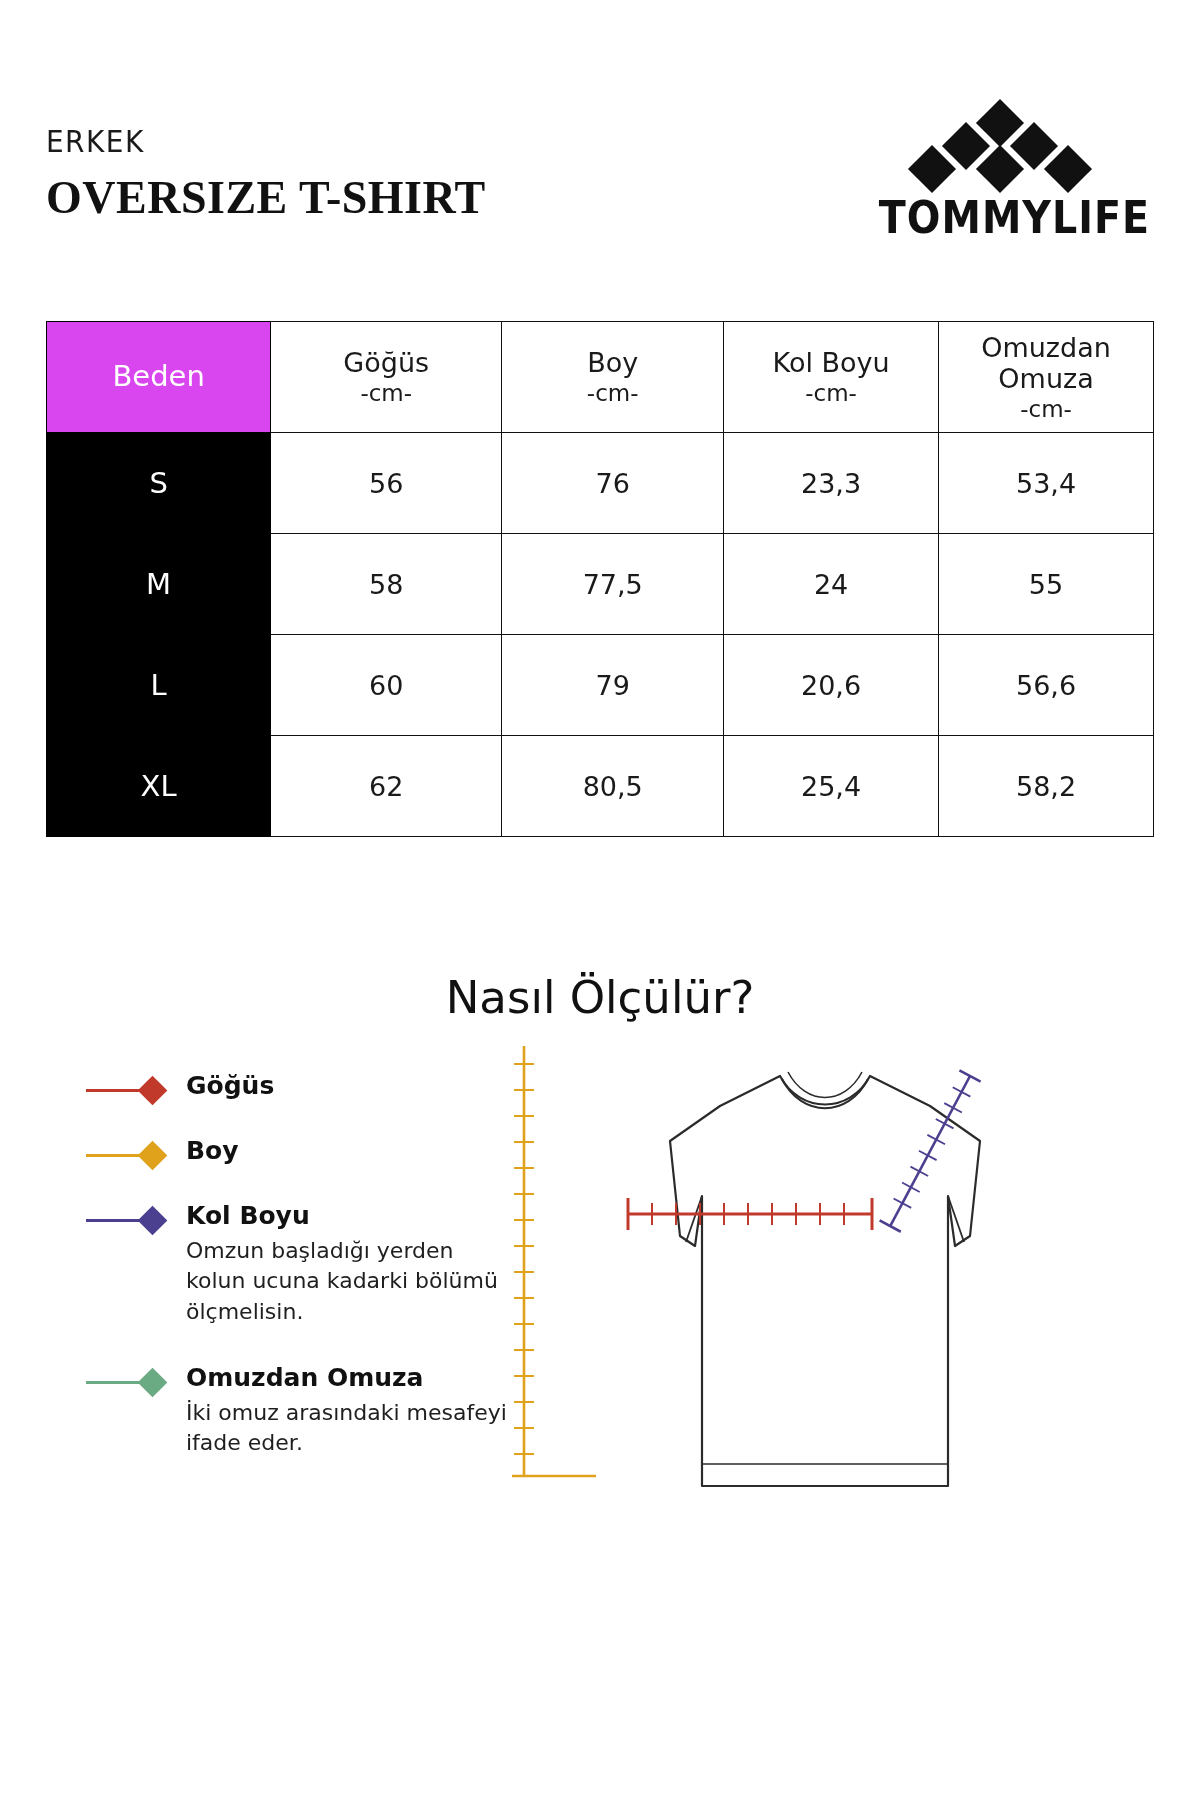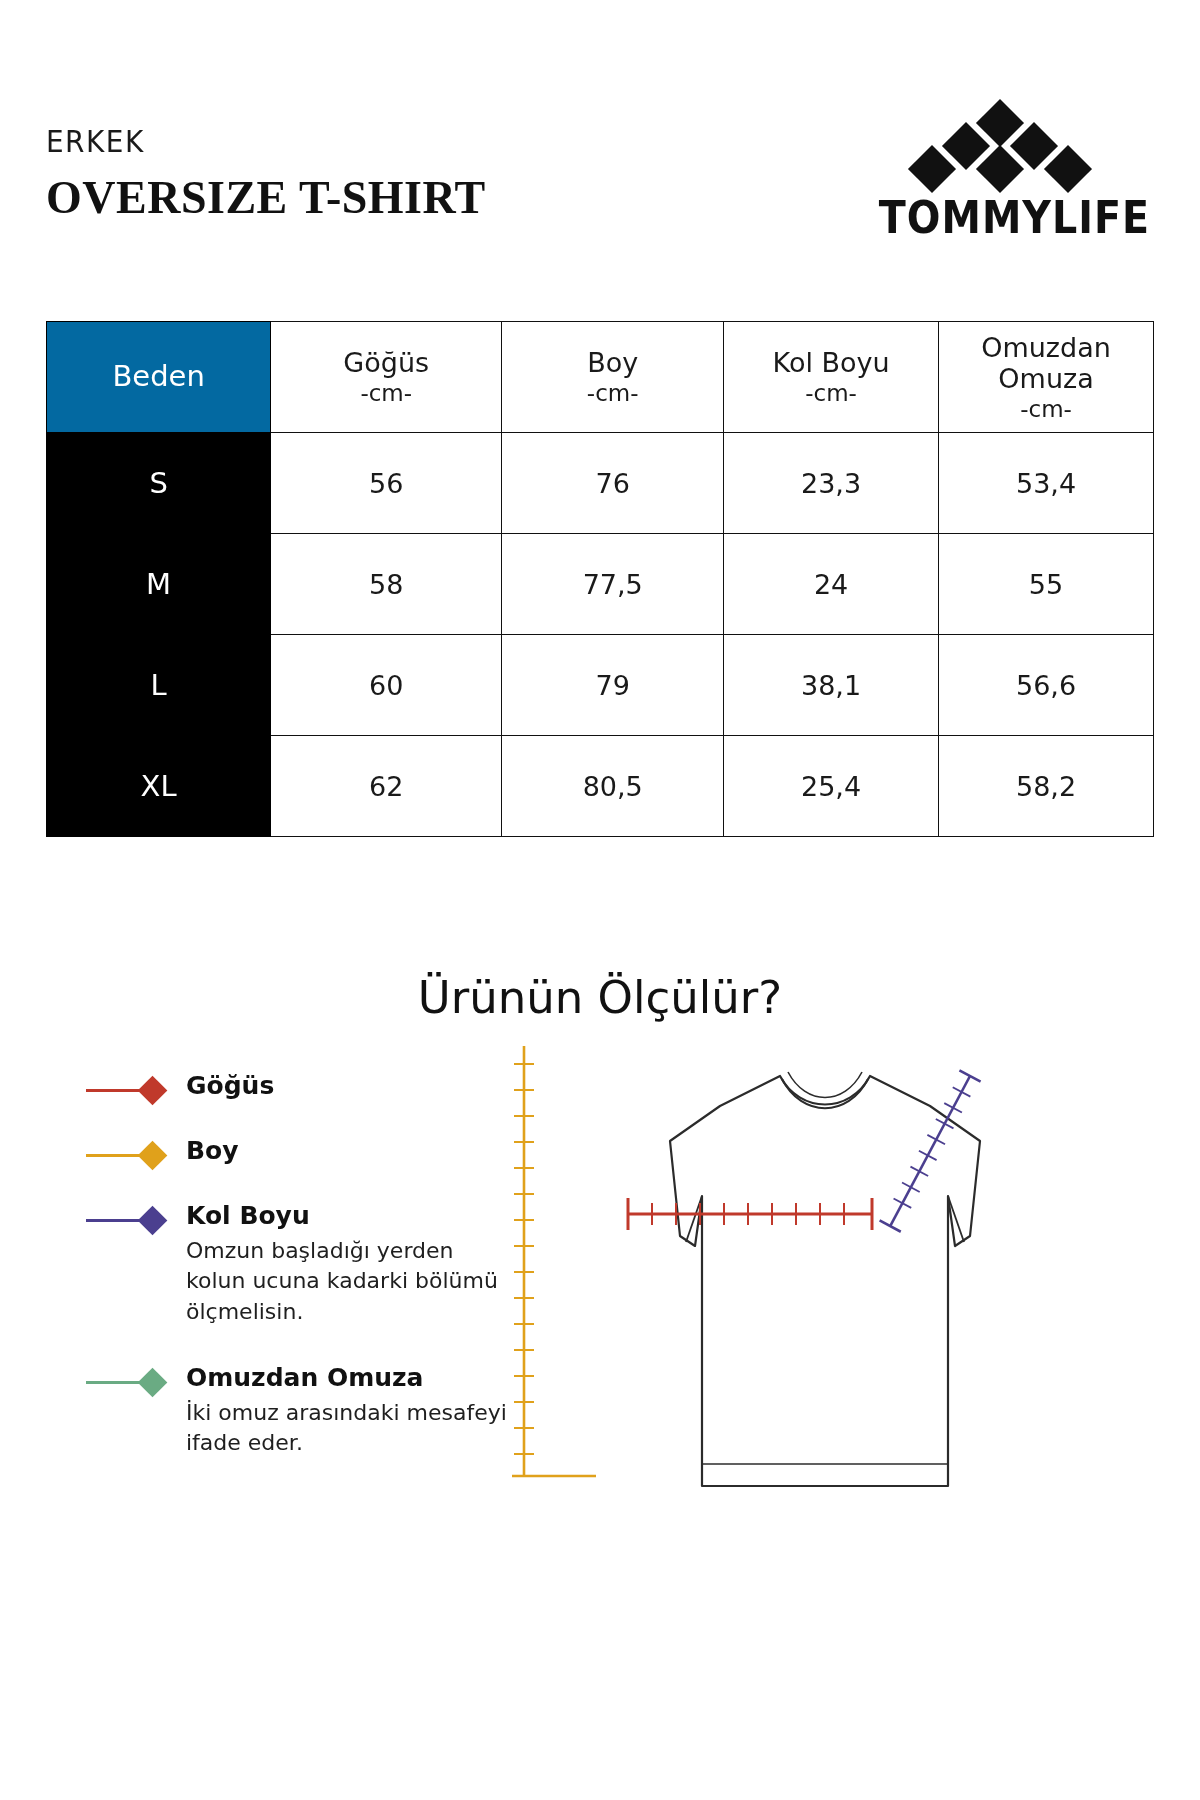--- a/index.html
+++ b/index.html
@@ -98,21 +98,21 @@
     color: #1a1a1a;
     height: 98px;
     vertical-align: middle;
   }
   .size-table thead th {
     height: 108px;
     font-weight: 400;
     line-height: 1.15;
   }
   .size-table .corner-head {
-    background: #0369a1;
+    background: #d946ef;
     color: #ffffff;
     font-size: 29px;
     border-color: #000000;
   }
   .size-table tbody td.size-cell {
     background: #000000;
     color: #ffffff;
     font-size: 29px;
     border-color: #000000;
   }
@@ -257,34 +257,34 @@
         <td class="size-cell">M</td>
         <td>58</td>
         <td>77,5</td>
         <td>24</td>
         <td>55</td>
       </tr>
       <tr>
         <td class="size-cell">L</td>
         <td>60</td>
         <td>79</td>
-        <td>38,1</td>
+        <td>20,6</td>
         <td>56,6</td>
       </tr>
       <tr>
         <td class="size-cell">XL</td>
         <td>62</td>
         <td>80,5</td>
         <td>25,4</td>
         <td>58,2</td>
       </tr>
     </tbody>
   </table>
 
-  <div class="howto-title">Ürünün Ölçülür?</div>
+  <div class="howto-title">Nasıl Ölçülür?</div>
 
   <div class="legend">
 
     <div class="legend-item">
       <span class="legend-marker">
         <span class="line" style="background:#c0392b;"></span>
         <span class="diamond" style="background:#c0392b;"></span>
       </span>
       <div class="legend-term">Göğüs</div>
     </div>

